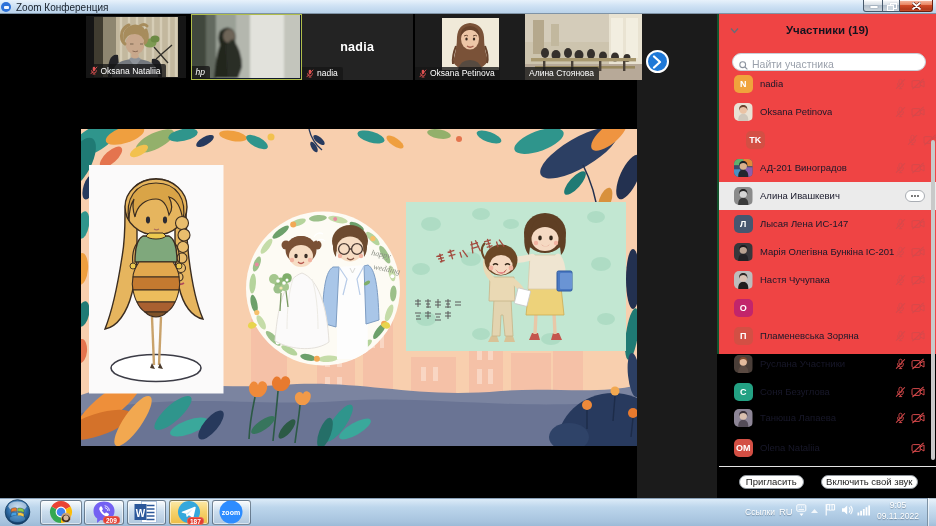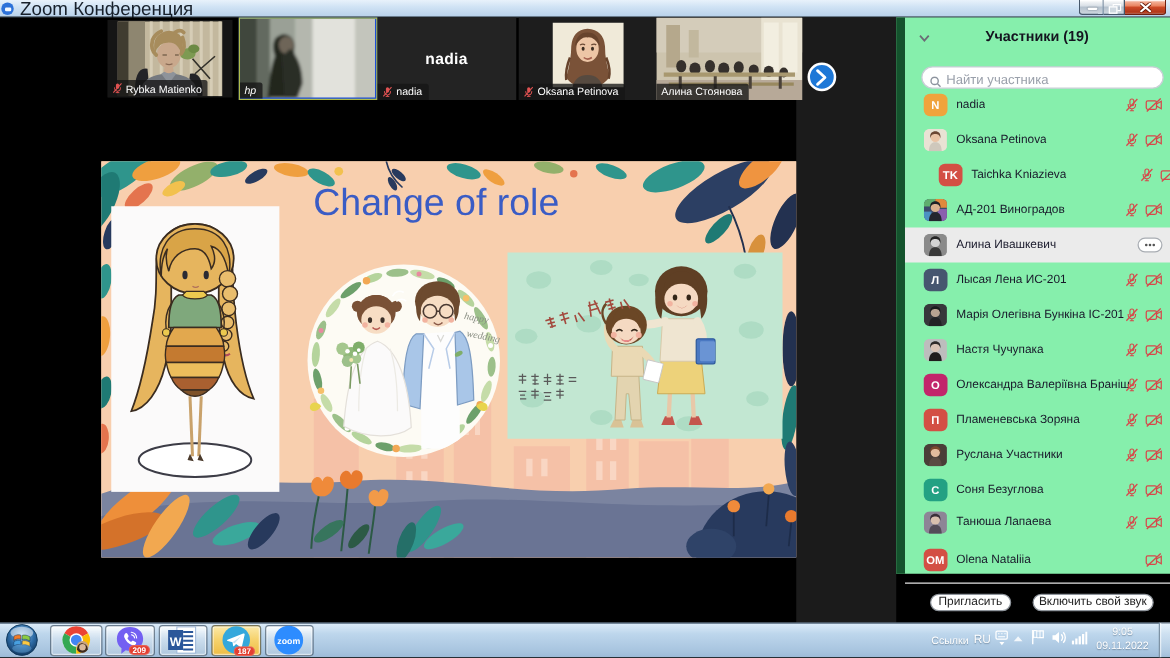--- a/index.html
+++ b/index.html
@@ -9,21 +9,21 @@
   #screen { position:relative; width:936px; height:526px; }
 
   
   #titlebar { left:0; top:0; width:936px; height:13.5px;
     background:linear-gradient(#e8f2fb, #cfe2f4 45%, #b9d2ea);
     border-bottom:1px solid #7f93a6; }
   #zoom-app-icon { left:1px; top:2px; width:10px; height:10px; border-radius:50%;
     background:#2d72d9; }
   #zoom-app-icon::after { content:""; position:absolute; left:2.5px; top:4px;
     width:5px; height:2.5px; background:#fff; border-radius:1px; opacity:.95; }
-  #window-title { left:16px; top:1.5px; font-size:15px; color:#17202b; line-height:11.5px; }
+  #window-title { left:16px; top:1.5px; font-size:10px; color:#17202b; line-height:11.5px; }
 
   .winbtns { right:3px; top:0; height:11.5px; display:flex; }
   .winbtn { height:11.5px; border:1px solid #46586b; border-top:none;
     background:linear-gradient(#fdfdfd, #d7dee5 45%, #b4c0cc 50%, #cdd6de);
     box-shadow:inset 0 1px 0 rgba(255,255,255,.85);
     position:relative; }
   .winbtn.min { width:20px; border-radius:0 0 0 3px; }
   .winbtn.res { width:17px; border-left:none; }
   .winbtn.cls { width:33px; border-left:none; border-radius:0 0 3px 0;
     border-color:#6e1f10;
@@ -37,21 +37,21 @@
   
   
   #zoom-window { left:0; top:13.5px; width:716.5px; height:484.5px; background:#000; }
   #right-gutter { left:637px; top:0; width:79.5px; height:484.5px; background:#1b1b1b; }
 
   
   .tile { top:0.5px; height:66px; background:#232323; overflow:hidden; }
   .tile svg { display:block; }
   #tile-1 { left:85.5px; top:2px; width:100.5px; height:62px; background:#151515; }
   #tile-1 > svg { position:absolute; left:8.5px; top:1px; }
-  #tile-2 { left:190.5px; width:111px; border:1.5px solid #b0bd4a; background:#1d4ed8;font-style:italic; }
+  #tile-2 { left:190.5px; width:111px; border:1.5px solid #b0bd4a; background:#0f172a;font-style:italic; }
   #tile-3 { left:302px; width:110.5px; background:#232323; }
   #tile-4 { left:415px; width:110px; background:#1d1d1d; }
   #tile-4 > svg { position:absolute; left:26.5px; top:4px; }
   #tile-5 { left:525px; width:117px; }
   .tile-label { position:absolute; left:0; bottom:0; display:flex; align-items:center;
     gap:3px; background:rgba(22,22,22,.78); color:#fff; font-size:8.5px;
     padding:1.5px 5px 2px 4px; border-radius:0 2px 0 0; white-space:nowrap; }
 
   .center-name { position:absolute; left:0; right:0; top:26px; text-align:center;
     color:#fff; font-size:12.5px; font-weight:bold; letter-spacing:.3px; }
@@ -59,22 +59,22 @@
   #next-btn { left:645.5px; top:36.5px; width:23px; height:23px; border-radius:50%;
     background:#1e78d7; border:2.2px solid #fff; }
   #next-btn svg { position:absolute; left:4px; top:2.5px; }
 
   
   #slide { left:81px; top:115.5px; width:556px; height:317px; background:#f8cfae; }
   #slide-title { left:158px; top:17px; width:220px; text-align:center;
     font-size:30px; color:#3a5cc5; letter-spacing:0; }
 
   
-  #panel { left:716.5px; top:13.5px; width:219.5px; height:445px; background:#86efac;
-    border-left:7px solid #14532d; }
+  #panel { left:716.5px; top:13.5px; width:219.5px; height:340px; background:#ef4444;
+    border-left:2px solid #14532d; }
   #panel-chevron { left:11px; top:13px; width:9px; height:7px; }
   #panel-title { left:0; top:10px; width:100%; text-align:center; font-size:11.5px;
     font-weight:bold; color:#14141f; }
   #search-box { left:13.5px; top:39.5px; width:194px; height:17.5px; border:1px solid #c9ced6;
     border-radius:9px; background:#fff; display:flex; align-items:flex-end; padding:0 6px; gap:4px; }
   #search-box input { border:none; outline:none; flex:1; font-size:10.5px; color:#333;
     font-family:"Liberation Sans",sans-serif; background:transparent; }
   #search-box input::placeholder { color:#9aa0ab; }
   #plist { left:0; top:56.5px; width:219.5px; height:395px; overflow:hidden; }
   .prow { position:absolute; left:0; width:219.5px; height:28px; }
@@ -185,21 +185,21 @@
         <path d="M31,27 Q26,23 28,15 Q30,10 35,8 M51,26 Q55,21 52,13 M46,9 Q50,6 53,9" stroke="#a78c5c" stroke-width="3" fill="none" stroke-linecap="round"></path>
         <path d="M36,27 l3.5,0 M46,27 l3,0" stroke="#7d6750" stroke-width="1.1"></path>
         <path d="M38.5,34 q2.8,1.4 5.5,0" stroke="#8a6a55" stroke-width="1" fill="none"></path>
       </svg>
       <div class="tile-label">
         <svg class="mic-s" viewBox="0 0 10 11">
           <rect x="3.4" y="0.8" width="3.2" height="5.4" rx="1.6" fill="#e05252"></rect>
           <path d="M2,4.8 v0.8 a3,3 0 0 0 6,0 v-0.8 M5,8.8 V10 M3.2,10 H6.8" stroke="#e05252" stroke-width="1" fill="none"></path>
           <line x1="0.8" y1="10" x2="9" y2="0.8" stroke="#e05252" stroke-width="1.1"></line>
         </svg>
-        <span>Rybka Matienko</span>
+        <span>Oksana Nataliia</span>
       </div>
     </div>
 
     <div id="tile-2" class="tile abs">
       <svg width="108" height="63" viewBox="0 0 108 63">
         <defs>
             <filter id="blur1">
               <feGaussianBlur stdDeviation="1.3"></feGaussianBlur>
             </filter>
           </defs>
@@ -611,21 +611,20 @@
             <path d="M364,172 h6 m-5,3 h4 m-5,3 h6 m-3,-8 v9"></path>
             <path d="M374,173 h6 m-6,3 h6"></path>
             <path d="M334,184 h6 m-5,3 h4 m-4,3 h5"></path>
             <path d="M344,184 h6 m-6,3 h6 m-3,-5 v8"></path>
             <path d="M354,185 h6 m-5,3 h4 m-5,3 h6"></path>
             <path d="M364,184 h6 m-6,3 h6 m-3,-5 v8"></path>
           </g>
         </g>
       </g>
         </svg>
-      <div id="slide-title" class="abs">Change of role</div>
     </div>
   </div>
 
   <div id="panel" class="abs">
     <svg id="panel-chevron" class="abs" viewBox="0 0 9 7">
       <path d="M1,1.5 L4.5,5.5 L8,1.5" stroke="#6b6b76" stroke-width="1.4" fill="none"></path>
     </svg>
     <div id="panel-title" class="abs">Участники (19)</div>
     <div id="search-box" class="abs">
       <svg width="9" height="9" viewBox="0 0 9 9">
@@ -669,21 +668,20 @@
             </svg>
             <svg width="14" height="12" viewBox="0 0 14 12">
               <rect x="1" y="2.6" width="8.2" height="6.8" rx="1.2" fill="none" stroke="#d6494b" stroke-width="1"></rect>
               <path d="M9.2,5.2 L13,3 V9 L9.2,6.8" fill="none" stroke="#d6494b" stroke-width="1"></path>
               <line x1="1.4" y1="11.2" x2="12.6" y2="0.8" stroke="#d6494b" stroke-width="1.1"></line>
             </svg>
           </div>
         </div>
         <div class="prow" style="top: 56px; margin-left: 12px;">
           <div class="pavatar" style="background:#d34f44">TK</div>
-          <div class="pname">Taichka Kniazieva</div>
           <div class="picons">
             <svg width="11" height="12" viewBox="0 0 12 12">
               <rect x="4.3" y="0.8" width="3.4" height="5.8" rx="1.7" fill="none" stroke="#d6494b" stroke-width="1"></rect>
               <path d="M2.8,5.2 v0.9 a3.2,3.2 0 0 0 6.4,0 v-0.9 M6,9.5 V11 M4.2,11 H7.8" stroke="#d6494b" stroke-width="1" fill="none"></path>
               <line x1="1.2" y1="11" x2="10.8" y2="0.8" stroke="#d6494b" stroke-width="1.1"></line>
             </svg>
             <svg width="14" height="12" viewBox="0 0 14 12">
               <rect x="1" y="2.6" width="8.2" height="6.8" rx="1.2" fill="none" stroke="#d6494b" stroke-width="1"></rect>
               <path d="M9.2,5.2 L13,3 V9 L9.2,6.8" fill="none" stroke="#d6494b" stroke-width="1"></path>
               <line x1="1.4" y1="11.2" x2="12.6" y2="0.8" stroke="#d6494b" stroke-width="1.1"></line>
@@ -730,21 +728,21 @@
           <div class="picons">
             <div class="more-btn">
               <i></i>
               <i></i>
               <i></i>
             </div>
           </div>
         </div>
         <div class="prow" style="top: 140px;">
           <div class="pavatar" style="background:#46566f">Л</div>
-          <div class="pname">Лысая Лена ИС-201</div>
+          <div class="pname">Лысая Лена ИС-147</div>
           <div class="picons">
             <svg width="11" height="12" viewBox="0 0 12 12">
               <rect x="4.3" y="0.8" width="3.4" height="5.8" rx="1.7" fill="none" stroke="#d6494b" stroke-width="1"></rect>
               <path d="M2.8,5.2 v0.9 a3.2,3.2 0 0 0 6.4,0 v-0.9 M6,9.5 V11 M4.2,11 H7.8" stroke="#d6494b" stroke-width="1" fill="none"></path>
               <line x1="1.2" y1="11" x2="10.8" y2="0.8" stroke="#d6494b" stroke-width="1.1"></line>
             </svg>
             <svg width="14" height="12" viewBox="0 0 14 12">
               <rect x="1" y="2.6" width="8.2" height="6.8" rx="1.2" fill="none" stroke="#d6494b" stroke-width="1"></rect>
               <path d="M9.2,5.2 L13,3 V9 L9.2,6.8" fill="none" stroke="#d6494b" stroke-width="1"></path>
               <line x1="1.4" y1="11.2" x2="12.6" y2="0.8" stroke="#d6494b" stroke-width="1.1"></line>
@@ -792,21 +790,20 @@
             </svg>
             <svg width="14" height="12" viewBox="0 0 14 12">
               <rect x="1" y="2.6" width="8.2" height="6.8" rx="1.2" fill="none" stroke="#d6494b" stroke-width="1"></rect>
               <path d="M9.2,5.2 L13,3 V9 L9.2,6.8" fill="none" stroke="#d6494b" stroke-width="1"></path>
               <line x1="1.4" y1="11.2" x2="12.6" y2="0.8" stroke="#d6494b" stroke-width="1.1"></line>
             </svg>
           </div>
         </div>
         <div class="prow" style="top: 224px;">
           <div class="pavatar" style="background:#c2256b">О</div>
-          <div class="pname">Олександра Валеріївна Браніш</div>
           <div class="picons">
             <svg width="11" height="12" viewBox="0 0 12 12">
               <rect x="4.3" y="0.8" width="3.4" height="5.8" rx="1.7" fill="none" stroke="#d6494b" stroke-width="1"></rect>
               <path d="M2.8,5.2 v0.9 a3.2,3.2 0 0 0 6.4,0 v-0.9 M6,9.5 V11 M4.2,11 H7.8" stroke="#d6494b" stroke-width="1" fill="none"></path>
               <line x1="1.2" y1="11" x2="10.8" y2="0.8" stroke="#d6494b" stroke-width="1.1"></line>
             </svg>
             <svg width="14" height="12" viewBox="0 0 14 12">
               <rect x="1" y="2.6" width="8.2" height="6.8" rx="1.2" fill="none" stroke="#d6494b" stroke-width="1"></rect>
               <path d="M9.2,5.2 L13,3 V9 L9.2,6.8" fill="none" stroke="#d6494b" stroke-width="1"></path>
               <line x1="1.4" y1="11.2" x2="12.6" y2="0.8" stroke="#d6494b" stroke-width="1.1"></line>

